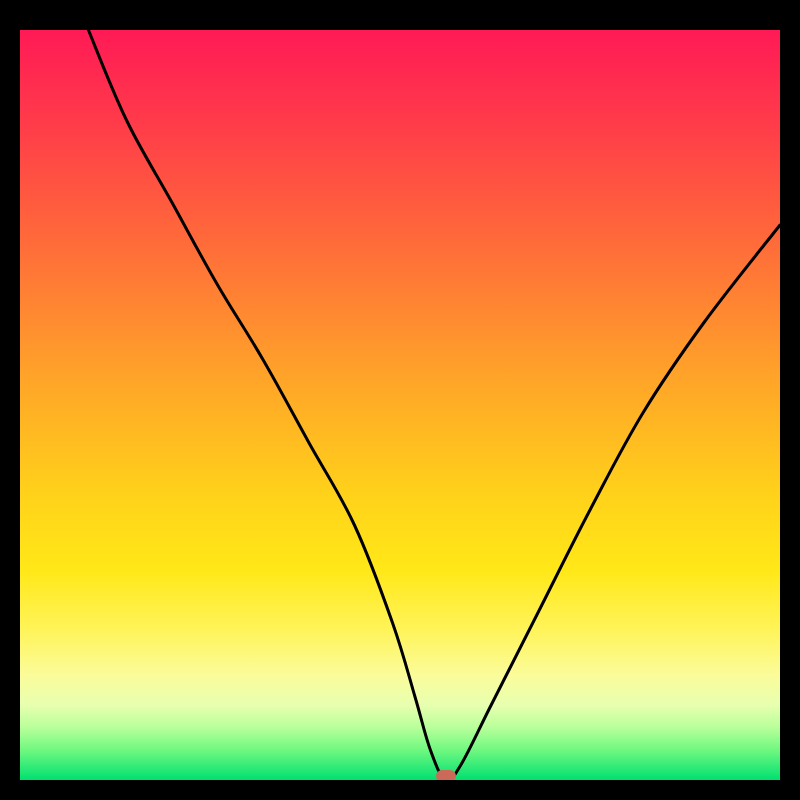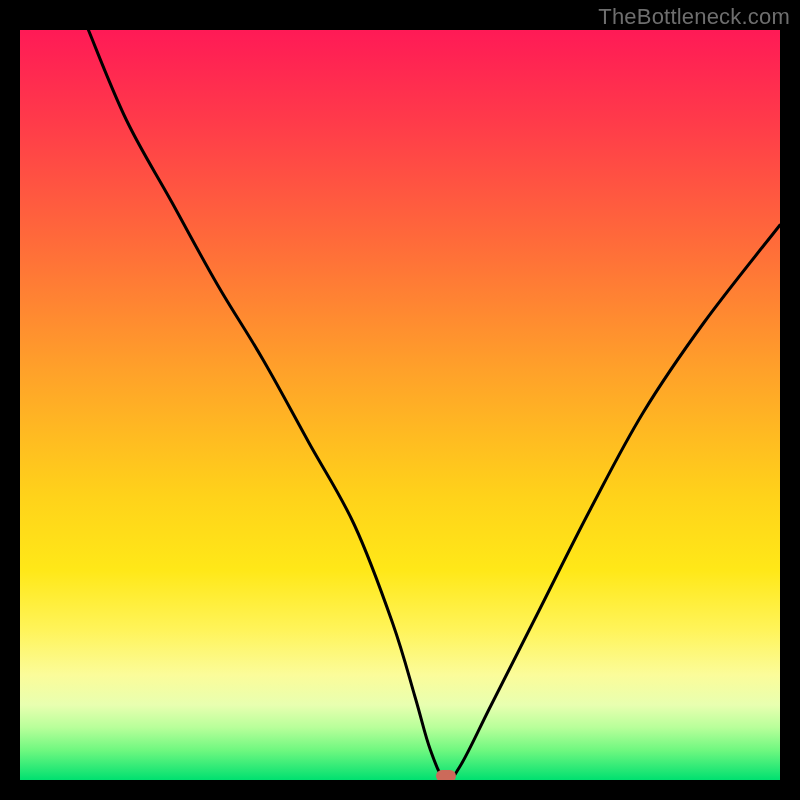--- a/index.html
+++ b/index.html
@@ -66,21 +66,20 @@
     height: 12px;
     border-radius: 6px;
     transform: translate(-50%, -50%);
   }
 </style>
 </head>
 <body>
 
 <div class="frame">
 
-  <div class="watermark">TheBottleneck.com</div>
 
   <div class="plot-area">
     <div class="gradient"></div>
 
     <svg class="curve" viewBox="0 0 760 750" preserveAspectRatio="none">
       <path id="curve-path" fill="none" stroke-width="3" stroke-linecap="round" stroke="#000000" d="M 68.4 0.0 C 75.2 16.2, 91.4 59.0, 106.4 90.0 C 121.4 121.0, 135.6 142.8, 152.0 172.5 C 168.4 202.2, 181.2 226.7, 197.6 255.0 C 214.0 283.3, 226.8 301.6, 243.2 330.0 C 259.6 358.3, 272.4 382.8, 288.8 412.5 C 305.2 442.2, 319.4 462.6, 334.4 495.0 C 349.4 527.4, 361.5 561.5, 372.4 592.5 C 383.3 623.5, 388.4 644.5, 395.2 667.5 C 402.0 690.5, 404.9 705.1, 410.4 720.0 C 415.9 734.9, 420.1 747.3, 425.6 750.0 C 431.1 752.7, 432.6 748.5, 440.8 735.0 C 449.0 721.5, 457.5 702.0, 471.2 675.0 C 484.9 648.0, 499.0 620.1, 516.8 585.0 C 534.6 549.9, 550.8 516.5, 570.0 480.0 C 589.2 443.6, 602.7 416.3, 623.2 382.5 C 643.7 348.8, 659.4 326.3, 684.0 292.5 C 708.6 258.8, 746.3 212.6, 760.0 195.0"></path>
     </svg>
 
     <div id="min-marker" class="marker" style="left: 425.6px; top: 746px; background: rgb(204, 106, 90);"></div>
   </div>

